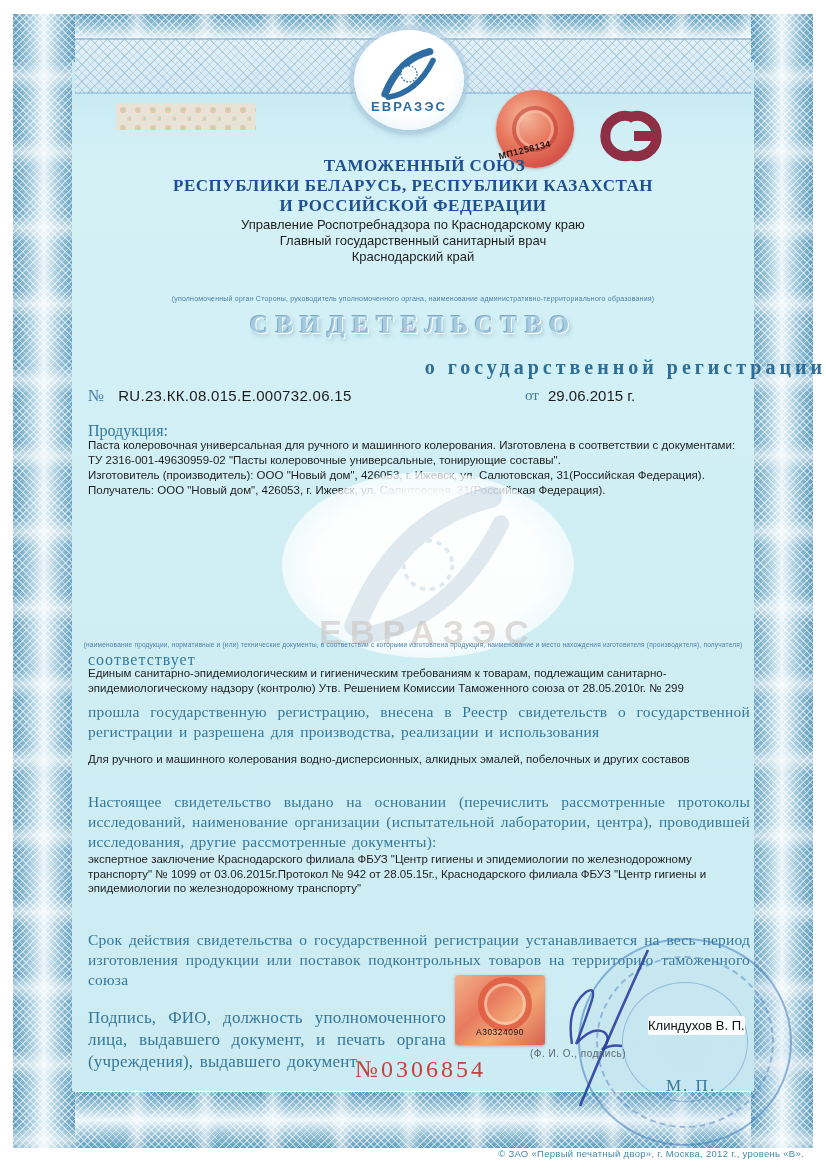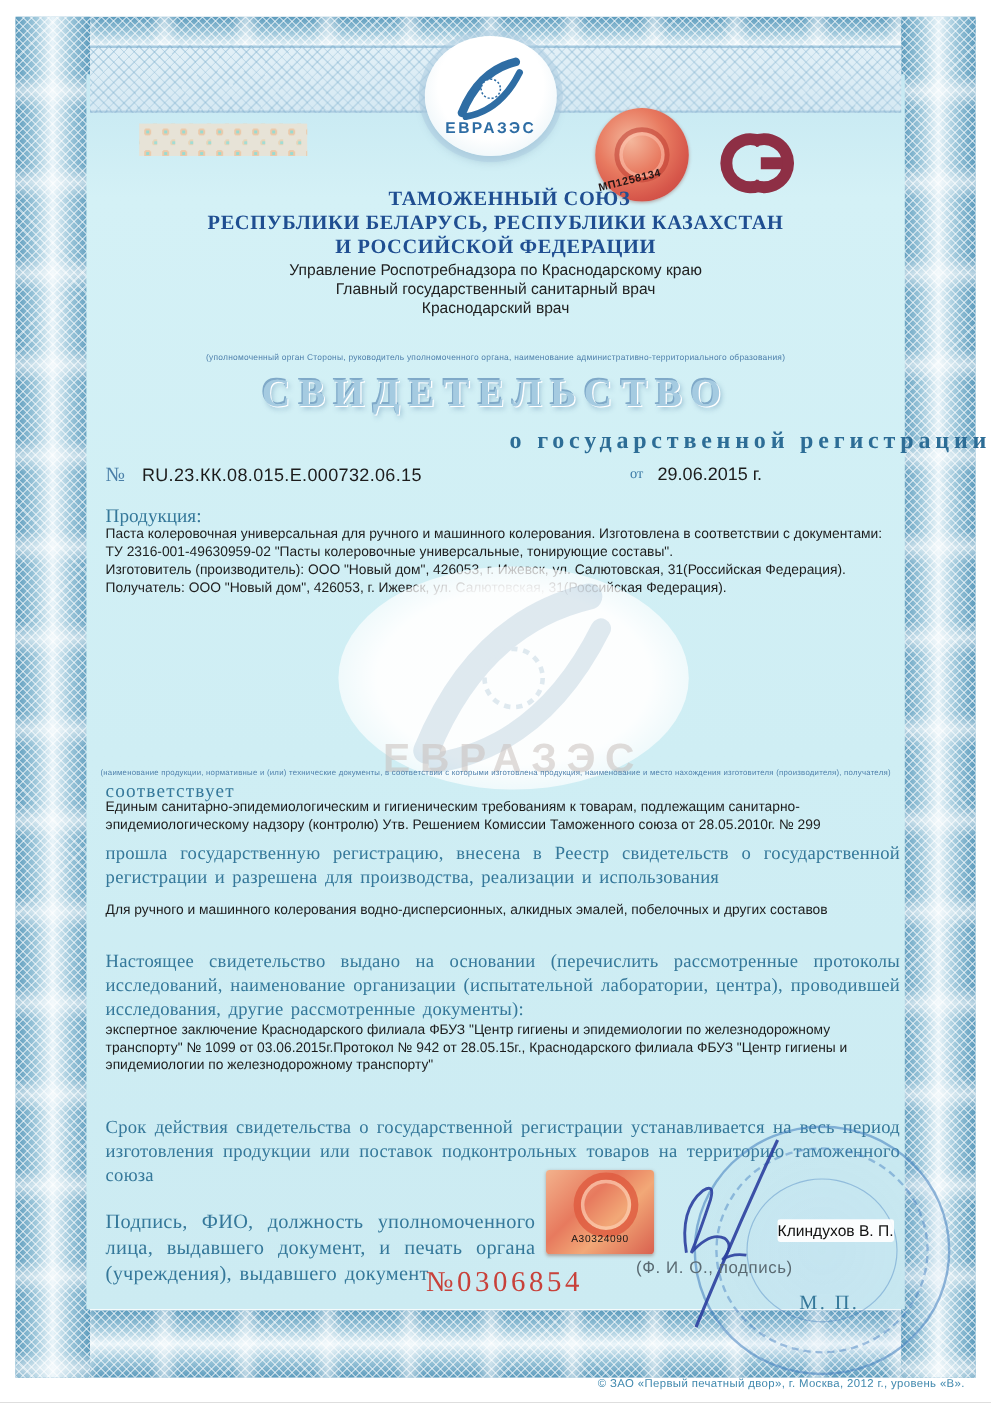--- a/index.html
+++ b/index.html
@@ -68,30 +68,30 @@
   .round-sticker .stamp-num{position:absolute;left:2px;bottom:13px;transform:rotate(-14deg);
     font-size:9px;font-weight:bold;color:#241616;letter-spacing:.5px;}
 
   .se-mark{position:absolute;left:590px;top:108px;}
   .union-title{position:absolute;left:0;right:0;text-align:center;color:#1f4e91;font-weight:bold;
     font-family:"Liberation Serif","DejaVu Serif",serif;font-size:17px;letter-spacing:.5px;}
   .auth-line{position:absolute;left:0;right:0;text-align:center;color:#1e1e1e;font-size:13px;}
   .tiny-caption{position:absolute;text-align:center;color:#4d7fab;font-size:7px;letter-spacing:.2px;}
 
   .big-title{position:absolute;left:0;right:0;top:310px;text-align:center;
-    font-family:"Liberation Serif","DejaVu Serif",serif;font-weight:bold;font-size:33px;letter-spacing:7px;
+    font-family:"Liberation Serif","DejaVu Serif",serif;font-weight:bold;font-size:26px;letter-spacing:7px;
     color:#a5cbe1;text-shadow:1px 1px 0 #ffffff,-1px -1px 0 #7fa9c8,2px 3px 4px rgba(95,140,175,.45);}
   .sub-title{position:absolute;left:0;right:0;top:356px;text-align:right;
     font-family:"Liberation Serif","DejaVu Serif",serif;font-weight:bold;font-size:20px;letter-spacing:4px;color:#2d6d96;}
 
   
   .num-row{position:absolute;left:88px;right:80px;top:386px;font-size:15px;color:#1c1c1c;}
   .num-sign{font-family:"Liberation Serif",serif;color:#4a7fa8;font-size:17px;margin-right:14px;}
   .reg-number{letter-spacing:.3px;}
-  .date-label{font-family:"Liberation Serif",serif;color:#3c7aa6;font-size:12px;position:absolute;left:437px;top:1px;}
+  .date-label{font-family:"Liberation Serif",serif;color:#3c7aa6;font-size:15px;position:absolute;left:437px;top:1px;}
   .reg-date{position:absolute;left:460px;top:1px;}
 
   .teal-serif{font-family:"Liberation Serif","DejaVu Serif",serif;color:#35789a;}
   .black-sans{color:#1d1d1d;font-size:11.5px;line-height:1.28;}
   .para{position:absolute;left:88px;width:662px;}
   .jpara{font-size:15.5px;line-height:1.28;text-align:justify;word-spacing:2px;letter-spacing:.2px;}
 
   .watermark{position:absolute;left:282px;top:472px;width:292px;height:186px;border-radius:50%;
     background:radial-gradient(ellipse at center, rgba(255,255,255,.95) 55%, rgba(255,255,255,.55) 78%, rgba(255,255,255,0) 100%);
     display:flex;align-items:center;justify-content:center;}
@@ -108,21 +108,21 @@
 
   .seal{position:absolute;left:578px;top:938px;width:210px;height:204px;border-radius:50%;
     border:2px solid rgba(65,125,190,.55);background:radial-gradient(circle, rgba(130,175,220,.10), rgba(130,175,220,.03));}
   .seal::before{content:"";position:absolute;inset:16px;border-radius:50%;border:2px dashed rgba(65,125,190,.45);}
   .seal::after{content:"";position:absolute;inset:42px;border-radius:50%;border:1.5px solid rgba(65,125,190,.4);}
 
   .signature-svg{position:absolute;left:552px;top:948px;}
 
   .signer-name{position:absolute;left:648px;top:1016px;background:rgba(255,255,255,.92);
     padding:2px 0;font-size:13px;color:#111;border-radius:2px;}
-  .sig-caption{position:absolute;left:530px;top:1048px;font-size:14px;color:#5a6a72;letter-spacing:.5px;}
+  .sig-caption{position:absolute;left:530px;top:1048px;font-size:10px;color:#5a6a72;letter-spacing:.5px;}
   .mp-label{position:absolute;left:666px;top:1076px;font-family:"Liberation Serif",serif;font-size:17px;color:#35789a;letter-spacing:2px;}
 
   .serial{position:absolute;left:355px;top:1056px;font-family:"Liberation Serif","DejaVu Serif",serif;
     font-size:24px;color:#c8413a;letter-spacing:3px;}
 
   .footer{position:absolute;right:22px;top:1148px;font-size:9.5px;color:#4189ae;letter-spacing:.3px;}
 </style>
 </head>
 <body>
 
@@ -155,21 +155,21 @@
     <path d="M38 10 A20 20 0 1 1 38 46" stroke="#8e2f45" stroke-width="10" fill="none"></path>
     <line x1="44" y1="28" x2="62" y2="28" stroke="#8e2f45" stroke-width="10"></line>
   </svg>
 
   <div class="union-title" style="top:156px;padding-left:23px;">ТАМОЖЕННЫЙ СОЮЗ</div>
   <div class="union-title" style="top:176px;">РЕСПУБЛИКИ БЕЛАРУСЬ, РЕСПУБЛИКИ КАЗАХСТАН</div>
   <div class="union-title" style="top:196px;">И РОССИЙСКОЙ ФЕДЕРАЦИИ</div>
 
   <div class="auth-line" style="top:217px;">Управление Роспотребнадзора по Краснодарскому краю</div>
   <div class="auth-line" style="top:233px;">Главный государственный санитарный врач</div>
-  <div class="auth-line" style="top:249px;">Краснодарский врач</div>
+  <div class="auth-line" style="top:249px;">Краснодарский край</div>
 
   <div class="tiny-caption" style="left:90px;right:90px;top:295px;">(уполномоченный орган Стороны, руководитель уполномоченного органа, наименование административно-территориального образования)</div>
 
   <div class="big-title">СВИДЕТЕЛЬСТВО</div>
   <div class="sub-title">о государственной регистрации</div>
 
   <div class="num-row">
     <span class="num-sign">№</span><span class="reg-number">RU.23.КК.08.015.Е.000732.06.15</span>
     <span class="date-label">от</span>
     <span class="reg-date">29.06.2015 г.</span>

